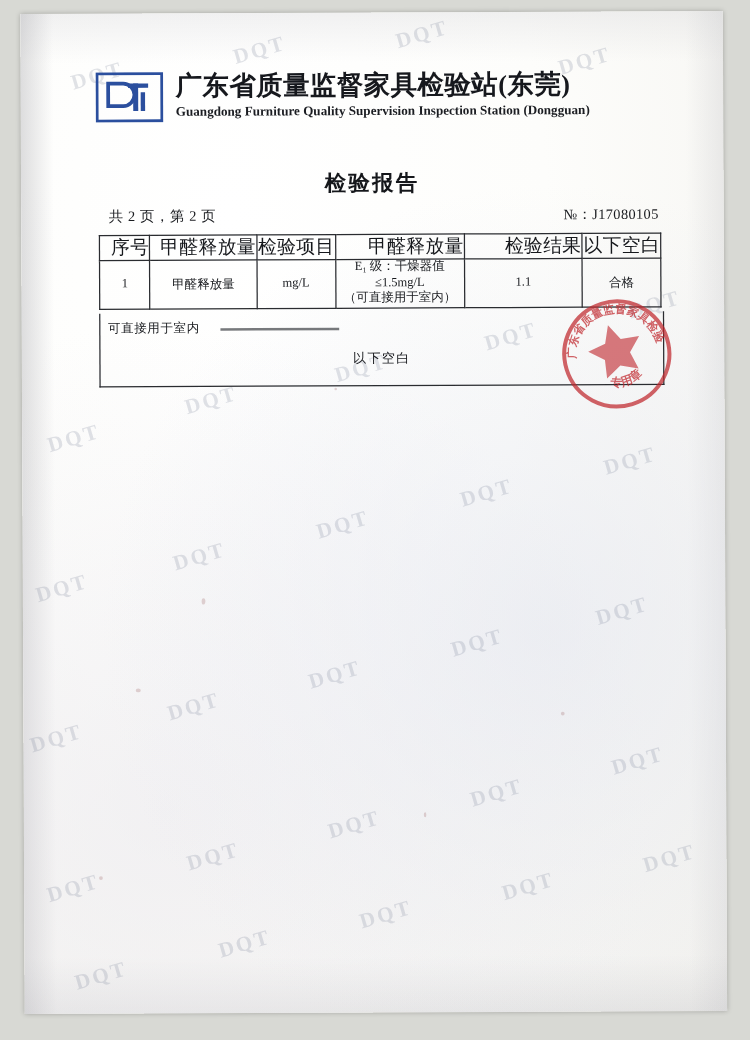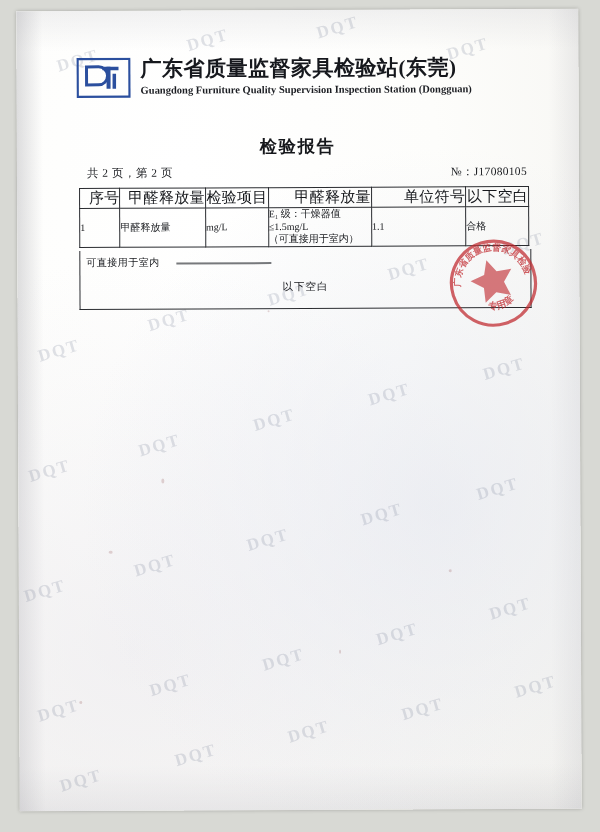--- a/index.html
+++ b/index.html
@@ -149,21 +149,21 @@
   }
   table.rep th {
     font-size: 15px;
     height: 15px;
     text-align: right;
     letter-spacing: 0.3px;
   }
   table.rep td {
     font-size: 10px;
     height: 28px;
-    text-align: left;
+    text-align: center;
     vertical-align: middle;
   }
   td.left-pad { text-align: left; padding-left: 4px; }
   .std-cell {
     text-align: left;
     padding-left: 3px;
     line-height: 1.25;
     font-size: 9.5px;
   }
 
@@ -324,21 +324,21 @@
             <col style="width:23%">
             <col style="width:21%">
             <col style="width:14%">
           </colgroup>
           <thead>
             <tr>
               <th>序号</th>
               <th>甲醛释放量</th>
               <th>检验项目</th>
               <th>甲醛释放量</th>
-              <th>单位符号</th>
+              <th>检验结果</th>
               <th>以下空白</th>
             </tr>
           </thead>
           <tbody>
             <tr>
               <td>1</td>
               <td>甲醛释放量</td>
               <td>mg/L</td>
               <td class="std-cell">
                 <div>E₁ 级：干燥器值 ≤1.5mg/L</div>

